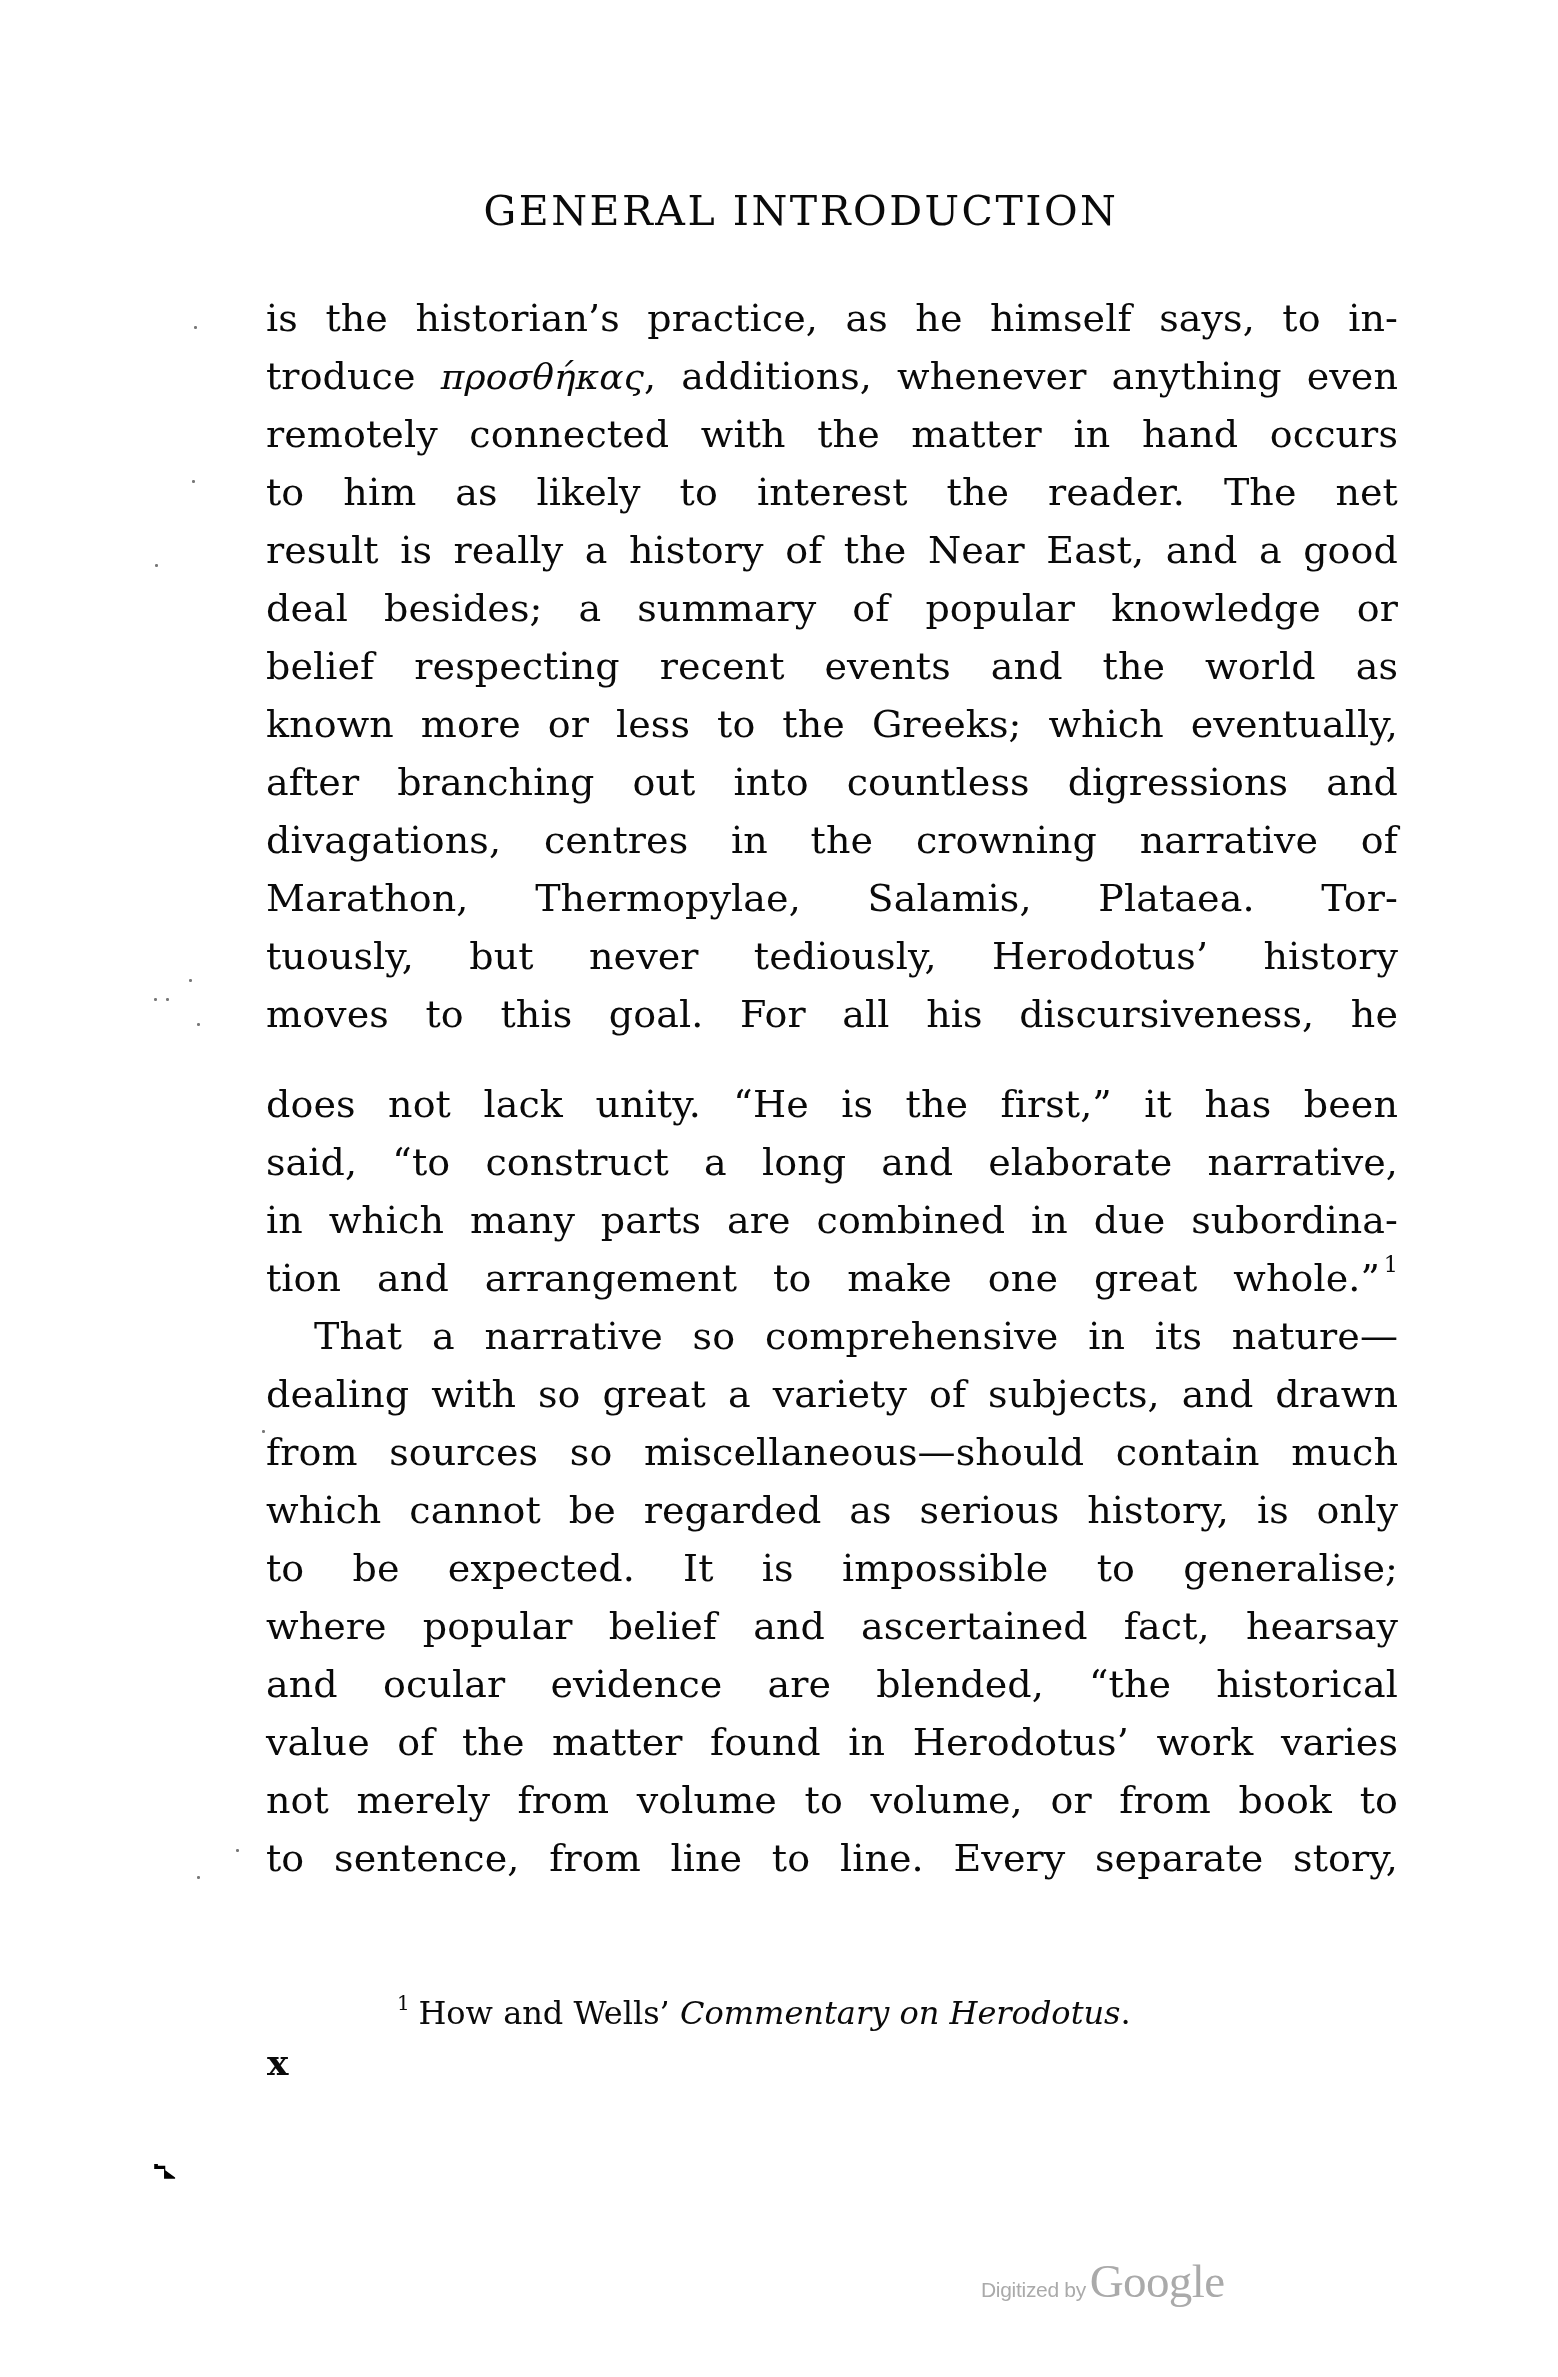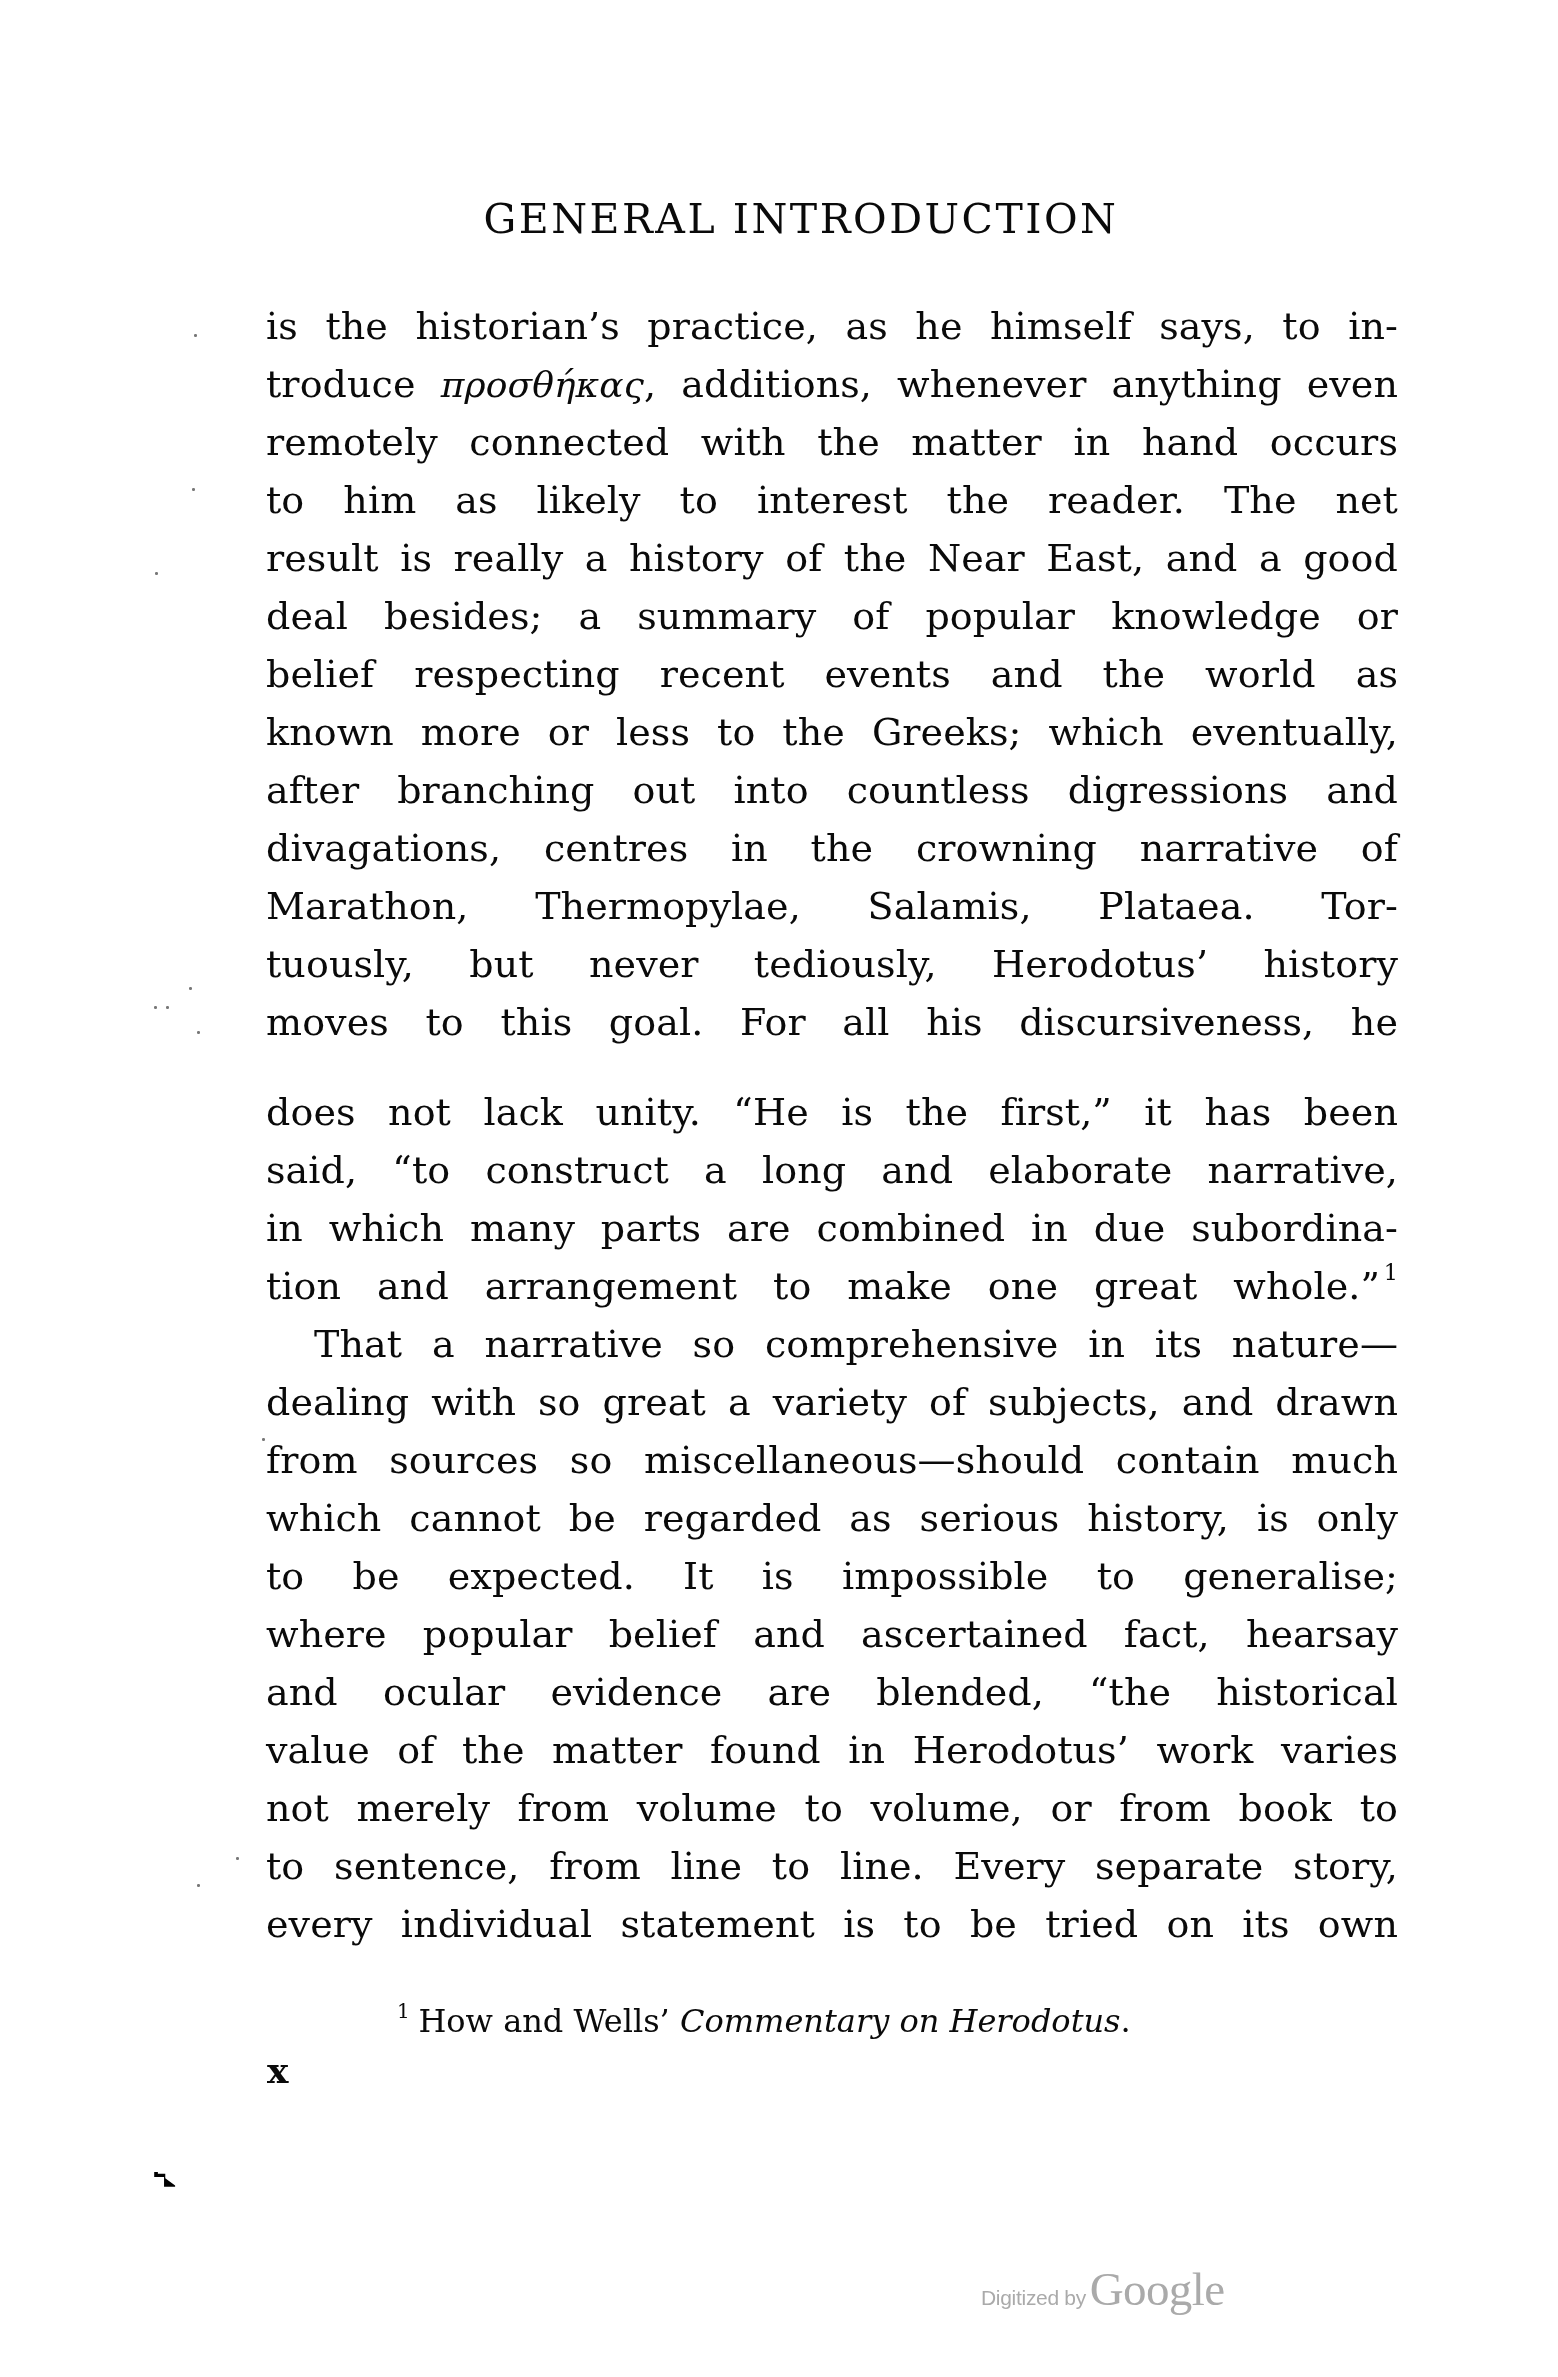--- a/index.html
+++ b/index.html
@@ -10,21 +10,21 @@
   body {
     width: 1559px;
     height: 2377px;
     position: relative;
     overflow: hidden;
     font-family: "DejaVu Serif", "Liberation Serif", serif;
     color: #0a0a0a;
   }
   .page {
     position: absolute;
-    left: 0; top: 16px;
+    left: 0; top: 8px;
     width: 1559px; height: 1807px;
   }
   .running-head {
     position: absolute;
     top: 175px;
     left: 0;
     width: 1559px;
     text-align: center;
     font-family: "DejaVu Serif", serif;
     font-size: 41px;
@@ -141,21 +141,20 @@
       <div class="line indent" style="white-space: nowrap;"><span>That a narrative so comprehensive in its nature—</span></div>
       <div class="line" style="white-space: nowrap;"><span>dealing with so great a variety of subjects, and drawn</span></div>
       <div class="line" style="white-space: nowrap;"><span>from sources so miscellaneous—should contain much</span></div>
       <div class="line" style="white-space: nowrap;"><span>which cannot be regarded as serious history, is only</span></div>
       <div class="line" style="white-space: nowrap;"><span>to be expected.  It is impossible to generalise;</span></div>
       <div class="line" style="white-space: nowrap;"><span>where popular belief and ascertained fact, hearsay</span></div>
       <div class="line" style="white-space: nowrap;"><span>and ocular evidence are blended, “the historical</span></div>
       <div class="line" style="white-space: nowrap;"><span>value of the matter found in Herodotus’ work varies</span></div>
       <div class="line" style="white-space: nowrap;"><span>not merely from volume to volume, or from book to</span></div>
       <div class="line" style="white-space: nowrap;"><span>to sentence, from line to line.  Every separate story,</span></div>
-      <div class="line" style="white-space: nowrap;"><span>every individual statement is to be tried on its own</span></div>
     </div>
 
   <div class="footnote">
     <sup>1</sup><span>How and Wells’ </span><span class="title">Commentary on Herodotus</span><span>.</span>
   </div>
 
   <div class="page-number">x</div>
 
   <svg class="scan-mark" viewBox="0 0 40 26">
     <polygon points="0,0 6,0 6,3 18,3 18,10 34,22 34,24 16,24 16,8 0,8" fill="#000"></polygon>

